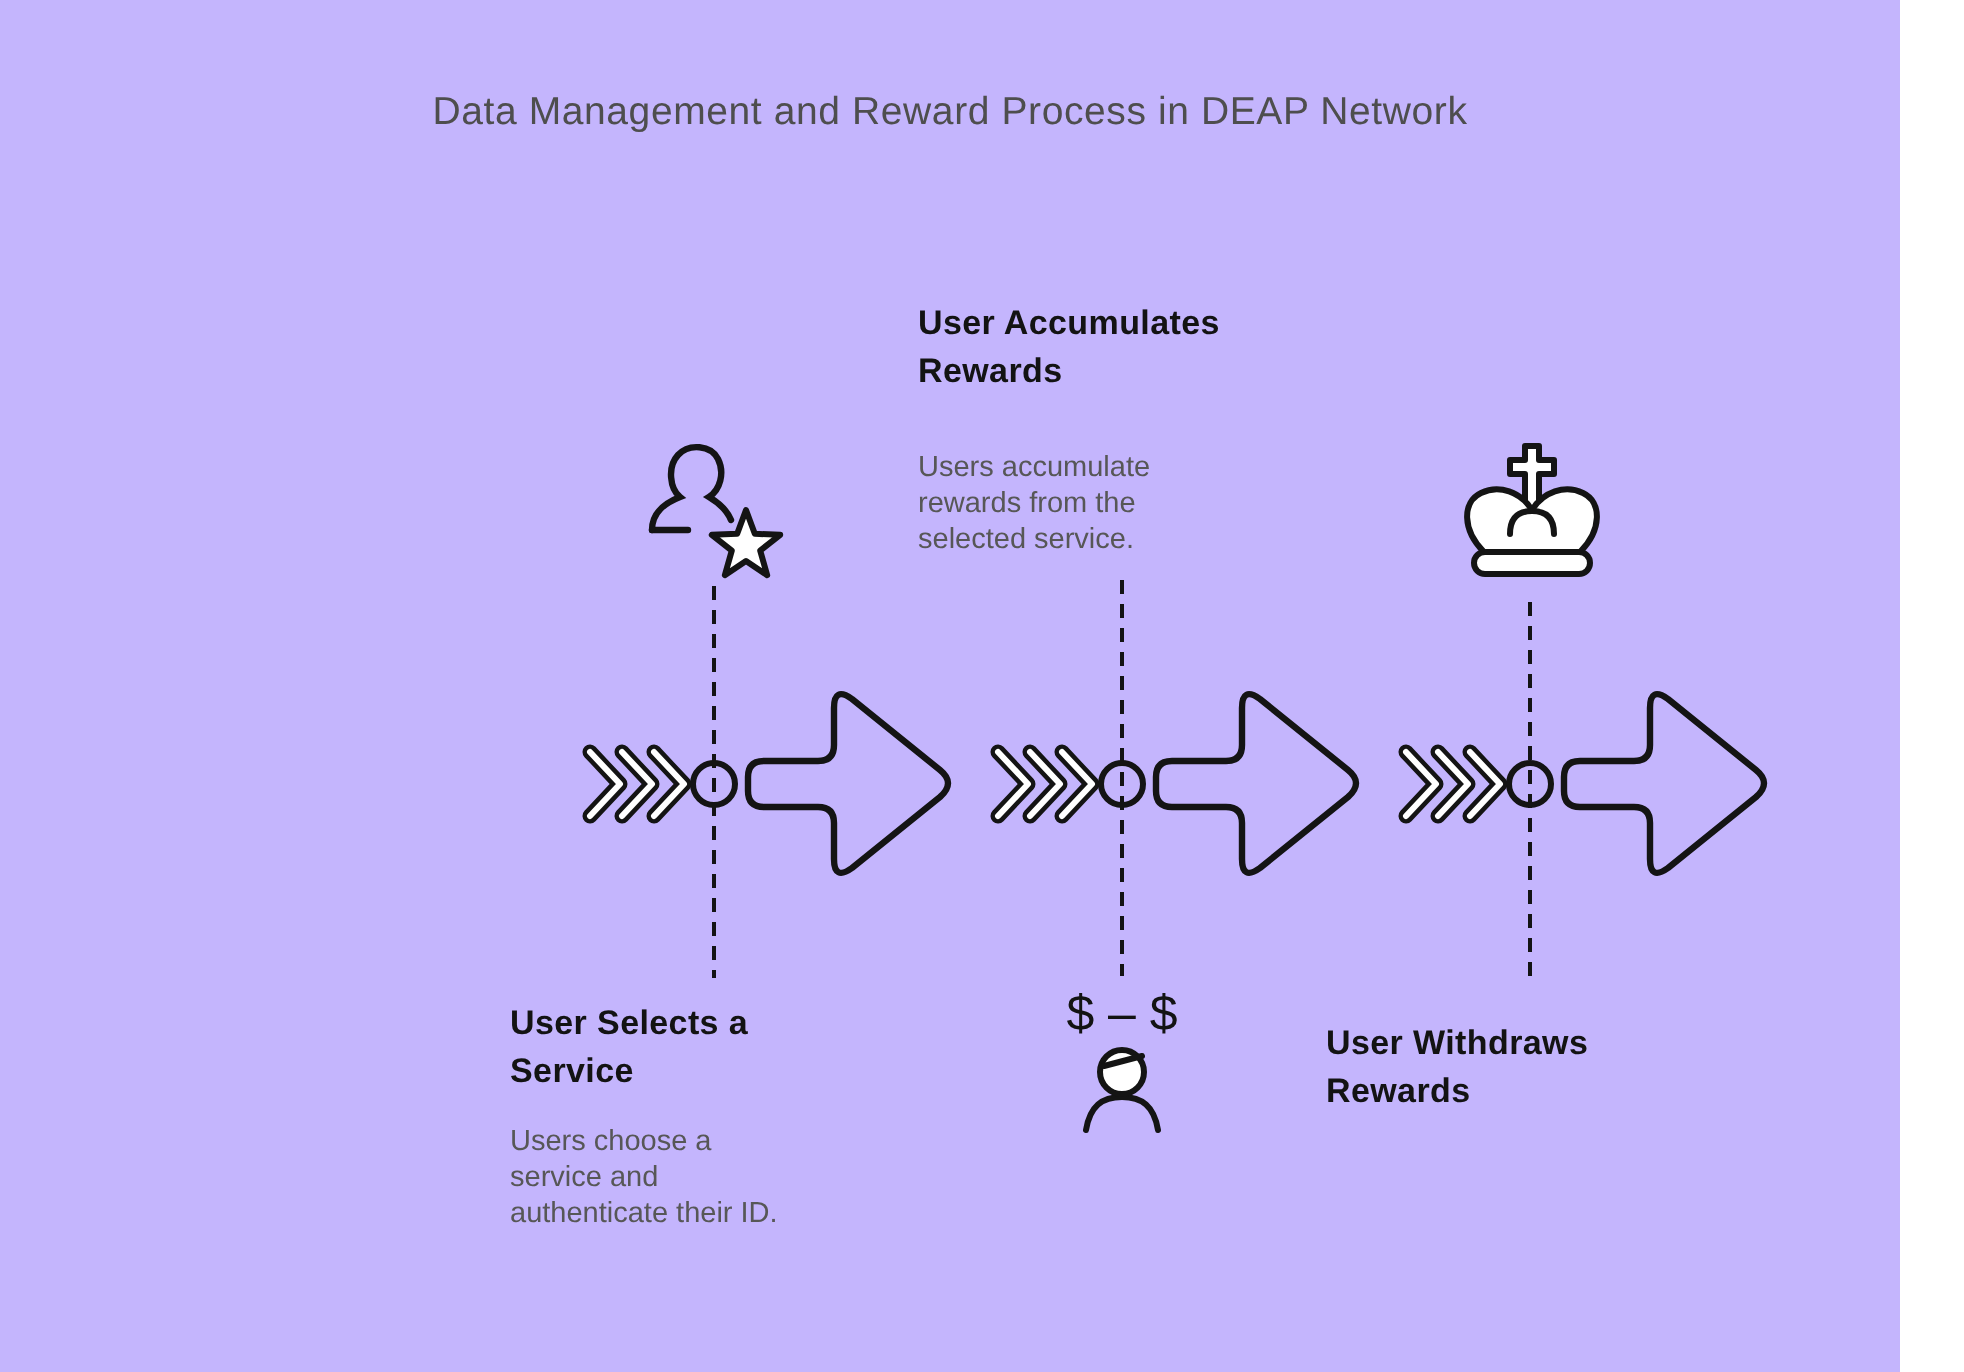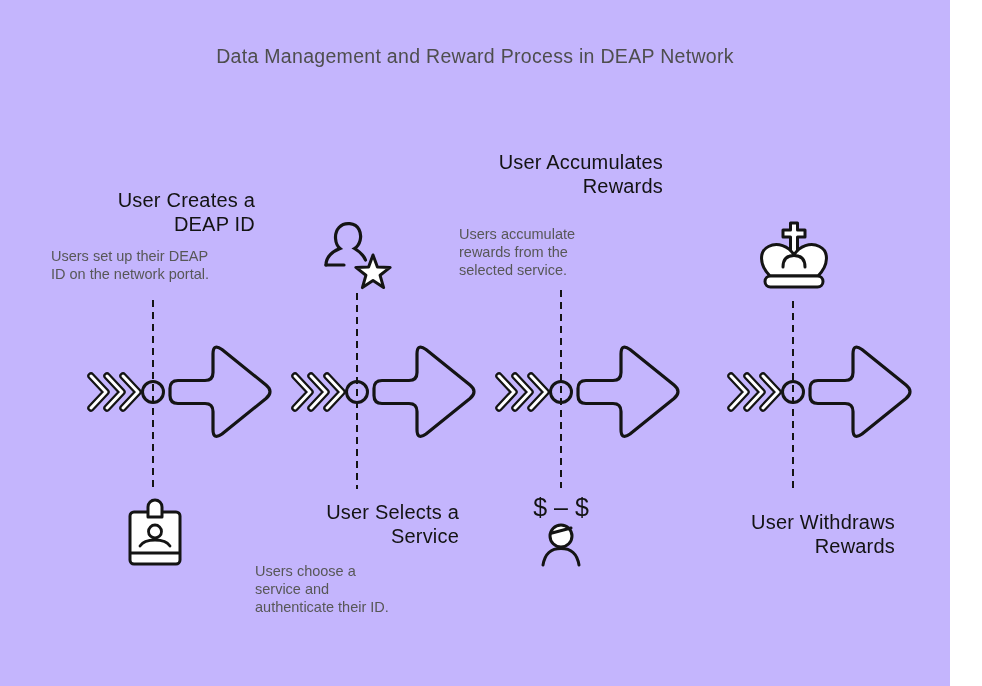--- a/index.html
+++ b/index.html
@@ -25,29 +25,29 @@
   }
   .step {
     position: absolute;
     top: 0;
     width: 204px;
     height: 686px;
   }
   #step1 { left: 51px; }
   #step2 { left: 255px; }
   #step3 { left: 459px; }
-  #step4 { left: 691px; }
+  #step4 { left: 663px; }
 
   .step-heading {
     position: absolute;
     width: 100%;
-    text-align: right;
-    font-size: 20px;
+    text-align: left;
+    font-size: 17px;
     line-height: 24px;
-    font-weight: 400;
+    font-weight: 700;
     color: #131313;
     white-space: pre-line;
     letter-spacing: 0.2px;
   }
   .step-desc {
     position: absolute;
     width: 100%;
     text-align: left;
     font-size: 14.5px;
     line-height: 18px;
@@ -114,37 +114,20 @@
                L183,48 Q191,54.5 183,61.5 L139,97 Q130,103.5 130,92.5 L130,74.5
                Q130,66.5 122,66.5 L95,66.5 Q87,66.5 87,58.5 L87,51.5 Q87,43.5 95,43.5 Z" fill="none" stroke="#141414" stroke-width="3.2" stroke-linejoin="round"></path>
     </symbol>
   </defs>
 </svg>
 
 <div class="canvas">
 
   <div class="diagram-title">Data Management and Reward Process in DEAP Network</div>
 
-  <div class="step" id="step1">
-    <div class="step-heading">User Creates a
-DEAP ID</div>
-    <div class="step-desc">Users set up their DEAP
-ID on the network portal.</div>
-    <div class="dash-line"></div>
-    <svg class="flow">
-        <use href="#flow-arrow"></use>
-      </svg>
-    <svg class="icon-svg" viewBox="0 0 64 76">
-      <rect x="7" y="18" width="50" height="52" rx="4" fill="#ffffff" stroke="#141414" stroke-width="3"></rect>
-      <path d="M25,23 L25,13 A7,7 0 0 1 39,13 L39,23 Z" fill="#ffffff" stroke="#141414" stroke-width="3" stroke-linejoin="round"></path>
-      <circle cx="32" cy="37.5" r="6.5" fill="none" stroke="#141414" stroke-width="2.8"></circle>
-      <path d="M17,52 C22,44 42,44 47,52" fill="none" stroke="#141414" stroke-width="2.8" stroke-linecap="round"></path>
-      <line x1="7" y1="59" x2="57" y2="59" stroke="#141414" stroke-width="3"></line>
-    </svg>
-  </div>
 
   <div class="step" id="step2">
     <svg class="icon-svg" viewBox="0 0 75 75">
       <path d="M8,47 H26" fill="none" stroke="#141414" stroke-width="3.2" stroke-linecap="round"></path>
       <path d="M8,47 C8,38 14.5,33.5 22,30.5 C17,26.5 15.5,15.5 21,9.5
                C26.5,3.5 37.5,4.5 41,11.5 C44.5,18.5 42,27 36.5,30.5
                C41.5,33.5 45.5,37 47.5,42" fill="none" stroke="#141414" stroke-width="3.2" stroke-linecap="round"></path>
       <path d="M55,37 L59.4,48.9 L72.1,49.4 L62.1,57.3 L65.6,69.6 L55,62.5
                L44.4,69.6 L47.9,57.3 L37.9,49.4 L50.6,48.9 Z" fill="#ffffff" stroke="#141414" stroke-width="3" stroke-linejoin="round"></path>
     </svg>

